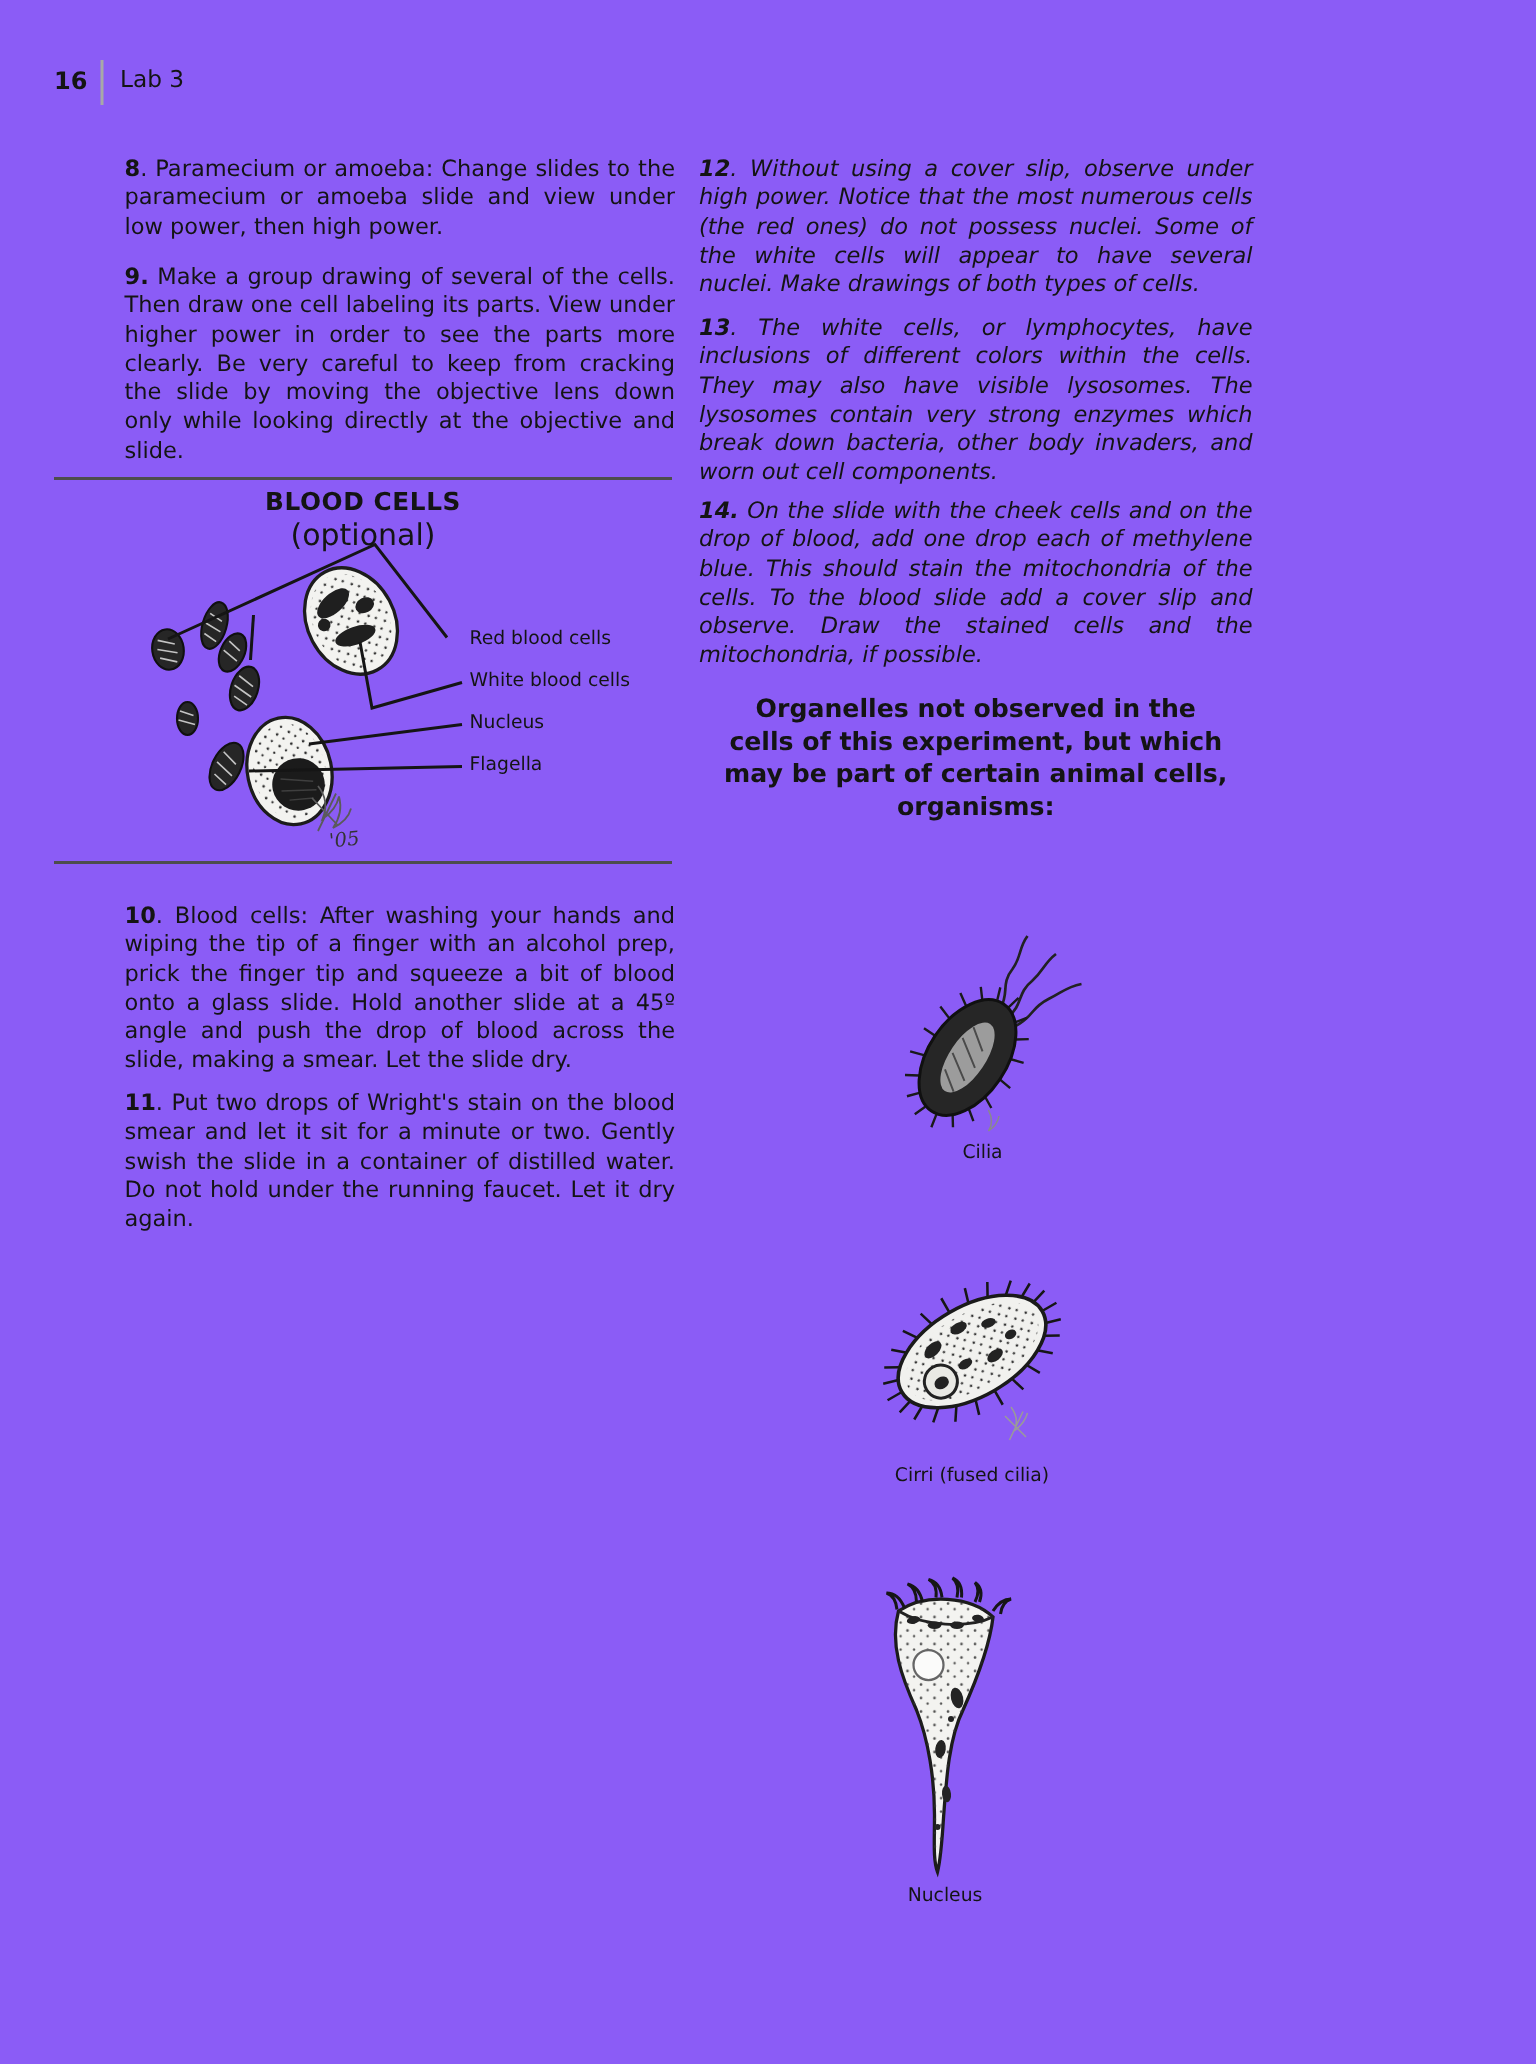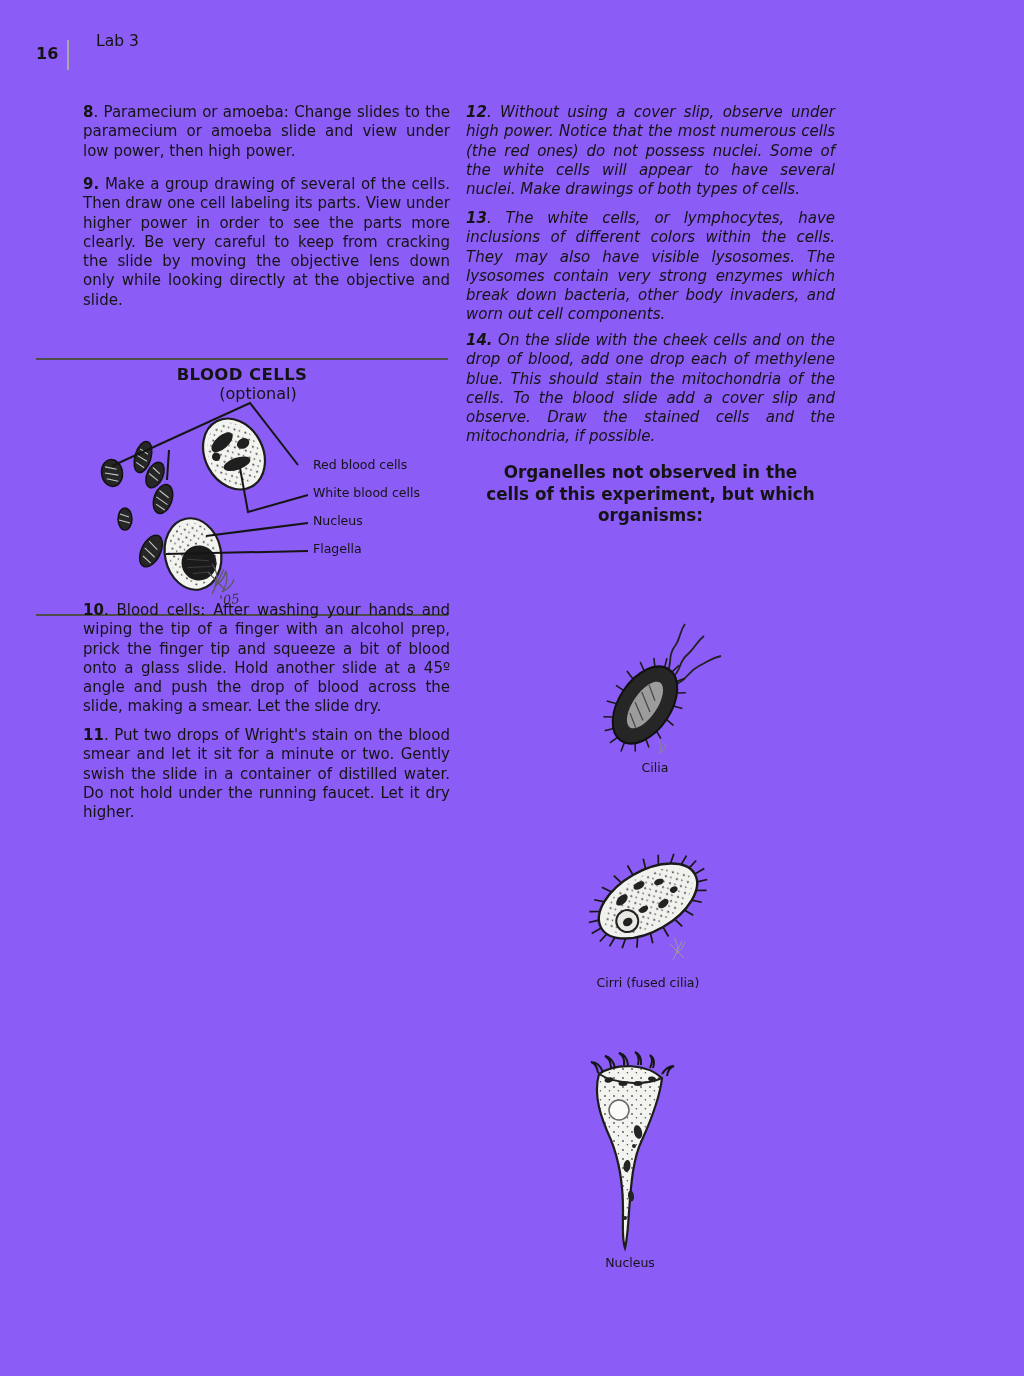--- a/index.html
+++ b/index.html
@@ -2,34 +2,34 @@
 <html><head>
 <meta charset="utf-8">
 <style>
   html,body { margin:0; padding:0; background:#fff; }
   .page {
     position:relative; width:1024px; height:1376px; background:#8b5cf6;
     font-family:"DejaVu Sans", sans-serif; color:#141414; overflow:hidden;
   }
   .hdr-num { position:absolute; left:36px; top:44px; font-size:16px; font-weight:bold; }
   .hdr-bar { position:absolute; left:67px; top:40px; width:2px; height:30px; background:#a8a8a8; }
-  .hdr-lab { position:absolute; left:80px; top:32px; font-size:15.5px;margin-left:16px; }
+  .hdr-lab { position:absolute; left:80px; top:44px; font-size:15.5px; }
 
   .para { position:absolute; width:367px; font-size:15px; line-height:19.3px; text-align:justify; }
   .para b { font-weight:bold; }
   .col-l { left:83px; }
   .col-r { left:466px; width:369px;font-style:italic; }
 
-  .figure { position:absolute; left:36px; top:318px; width:412px; height:259px;margin-top:40px; }
+  .figure { position:absolute; left:36px; top:318px; width:412px; height:259px; }
   .rule { position:absolute; left:0; width:412px; height:2px; background:#4d4d4d; }
   .rule.top { top:0; }
   .rule.bottom { top:256px; }
   .fig-title { position:absolute; left:0; top:7px; width:412px; text-align:center;
                font-size:16.5px; font-weight:bold; letter-spacing:0.4px; }
-  .fig-sub { position:absolute; left:16px; top:26px; width:412px; text-align:center; font-size:16px; }
+  .fig-sub { position:absolute; left:0; top:26px; width:412px; text-align:center; font-size:20px; }
   .fig-label { position:absolute; left:277px; font-size:12.5px; white-space:nowrap; }
   .fig-svg { position:absolute; left:0; top:0; }
 
   .heading { position:absolute; left:466px; top:462px; width:369px; text-align:center;
              font-weight:bold; font-size:16.8px; line-height:21.5px; }
   .heading div { white-space:nowrap; }
 
   .drawing { position:absolute; }
   .caption { position:absolute; font-size:12.5px; text-align:center; white-space:nowrap; }
   .cap-cilia    { left:575px; top:760px; width:160px; }
@@ -131,36 +131,37 @@
     <span class="fig-label" style="top:155px">Nucleus</span>
     <span class="fig-label" style="top:183px">Flagella</span>
 
     <div class="rule bottom"></div>
   </div>
 
   <div class="para col-l" style="top:601px">
     <b>10</b><span>. Blood cells: After washing your hands and wiping the tip of a finger with an alcohol prep, prick the finger tip and squeeze a bit of blood onto a glass slide. Hold another slide at a 45º angle and push the drop of blood across the slide, making a smear. Let the slide dry.</span>
   </div>
   <div class="para col-l" style="top:726px">
-    <b>11</b><span>. Put two drops of Wright's stain on the blood smear and let it sit for a minute or two. Gently swish the slide in a container of distilled water. Do not hold under the running faucet. Let it dry higher.</span>
+    <b>11</b><span>. Put two drops of Wright's stain on the blood smear and let it sit for a minute or two. Gently swish the slide in a container of distilled water. Do not hold under the running faucet. Let it dry again.</span>
   </div>
 
   <div class="para col-r" style="top:103px">
     <b>12</b><span>. Without using a cover slip, observe under high power. Notice that the most numerous cells (the red ones) do not possess nuclei. Some of the white cells will appear to have several nuclei. Make drawings of both types of cells.</span>
   </div>
   <div class="para col-r" style="top:209px">
     <b>13</b><span>. The white cells, or lymphocytes, have inclusions of different colors within the cells. They may also have visible lysosomes. The lysosomes contain very strong enzymes which break down bacteria, other body invaders, and worn out cell components.</span>
   </div>
   <div class="para col-r" style="top:331px">
     <b>14.</b><span> On the slide with the cheek cells and on the drop of blood, add one drop each of methylene blue. This should stain the mitochondria of the cells. To the blood slide add a cover slip and observe. Draw the stained cells and the mitochondria, if possible.</span>
   </div>
 
   <div class="heading">
     <div>Organelles not observed in the</div>
     <div>cells of this experiment, but which</div>
+    <div>may be part of certain animal cells,</div>
     <div>organisms:</div>
   </div>
 
   <svg class="drawing" style="left:575px; top:592px" width="160" height="172" viewBox="0 0 160 172">
     <g stroke="#222" stroke-width="1.8" fill="none">
       <path d="M92,80 c6,-10 0,-16 8,-26 c6,-8 4,-14 10,-22"></path>
       <path d="M97,86 c10,-8 6,-16 16,-24 c8,-7 8,-12 16,-18"></path>
       <path d="M102,92 c12,-6 10,-12 22,-18 c10,-5 12,-8 22,-10"></path>
     </g>
     <g transform="rotate(34 70 113)">

